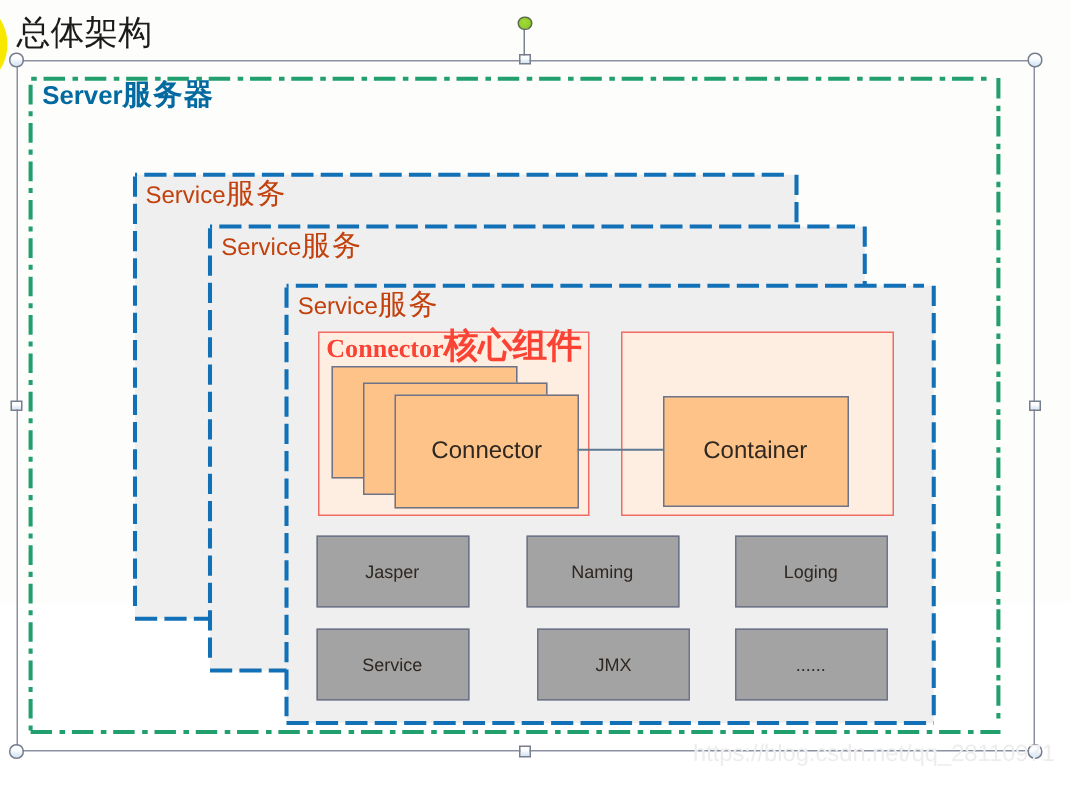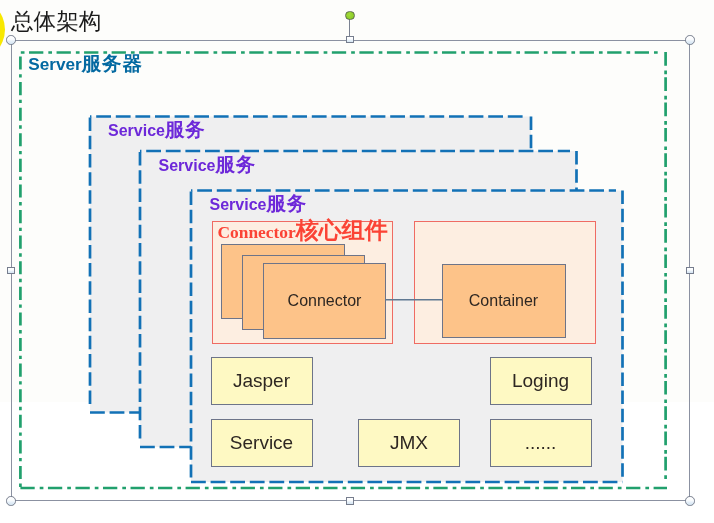--- a/index.html
+++ b/index.html
@@ -27,39 +27,39 @@
             background:linear-gradient(180deg,#ffffff 0%,#fafcfe 42%,#e3eef8 70%,#d6e6f3 100%);
             border:1.1px solid #767d8d;box-sizing:border-box;}
   #rotate-stem{left:349px;top:19px;width:1px;height:21px;background:#7b8292;}
   #rotate-handle{left:345.2px;top:10.5px;width:9.5px;height:9.5px;border-radius:50%;
                  background:radial-gradient(circle at 42% 38%,#a3da3b 0%,#8fcf29 60%,#7cbf1c 100%);
                  border:1.15px solid #5f6d4e;box-sizing:border-box;}
 
   
   #server-label{left:28.2px;top:54.2px;font-size:17.2px;font-weight:bold;color:#0369a1;
                 font-family:"Liberation Sans",sans-serif;white-space:nowrap;line-height:18px;}
-  .svc-label{font-size:16px;font-weight:bold;color:#6d28d9;line-height:18px;
-             font-family:"Liberation Sans",sans-serif;white-space:nowrap;margin-left:11px;}
+  .svc-label{font-size:16px;font-weight:normal;color:#c2410c;line-height:18px;
+             font-family:"Liberation Sans",sans-serif;white-space:nowrap;}
 
   
   .grp-box{box-sizing:border-box;border:1.25px solid #ef6b63;background:#fdeee1;}
   .grp-label{font-size:17.4px;font-weight:bold;color:#fb4335;line-height:20px;
              font-family:"Liberation Serif",serif;white-space:nowrap;}
   .cjk{font-size:19.4px;letter-spacing:1px;}
   .grp-label .cjk{font-size:23px;letter-spacing:0px;}
 
   
   .obox{box-sizing:border-box;background:#fdc389;border:1.2px solid #6d7489;}
   .obox-t{display:flex;align-items:center;justify-content:center;height:100%;
           font-size:16px;color:#2e2722;font-family:"Liberation Sans",sans-serif;}
 
   
-  .cbox{box-sizing:border-box;background:#fef9c3;border:1.4px solid #6d7489;
+  .cbox{box-sizing:border-box;background:#a3a3a3;border:1.4px solid #6d7489;
         display:flex;align-items:center;justify-content:center;
-        font-size:19px;color:#2e2722;font-family:"Liberation Sans",sans-serif;}
+        font-size:12px;color:#2e2722;font-family:"Liberation Sans",sans-serif;}
 
   
   #watermark{left:462px;top:494px;font-size:15.8px;color:#ededed;
              font-family:"Liberation Sans",sans-serif;white-space:nowrap;}
 </style>
 </head>
 <body>
 
 <div id="stage">
 
@@ -129,18 +129,20 @@
   <div class="abs grp-box" style="left:414px;top:220.5px;width:181.5px;height:123px;"></div>
   <div class="abs obox" style="left:441.5px;top:263.5px;width:124px;height:74px;">
     <div class="obox-t">Container</div>
   </div>
 
   <svg class="abs" id="link-layer" width="714" height="523" style="left:0;top:0;pointer-events:none;">
     <line x1="385" y1="299.8" x2="442.5" y2="299.8" stroke="#5f7892" stroke-width="1.4"></line>
   </svg>
 
   <div class="abs cbox" style="left:210.5px;top:356.5px;width:102px;height:48px;">Jasper</div>
+  <div class="abs cbox" style="left:350.5px;top:356.5px;width:102px;height:48px;">Naming</div>
   <div class="abs cbox" style="left:489.5px;top:356.5px;width:102px;height:48px;">Loging</div>
   <div class="abs cbox" style="left:210.5px;top:418.5px;width:102px;height:48px;">Service</div>
   <div class="abs cbox" style="left:358px;top:418.5px;width:102px;height:48px;">JMX</div>
   <div class="abs cbox" style="left:489.5px;top:418.5px;width:102px;height:48px;">......</div>
 
+  <div class="abs" id="watermark">https://blog.csdn.net/qq_28110971</div>
 </div>
 
 </body></html>

